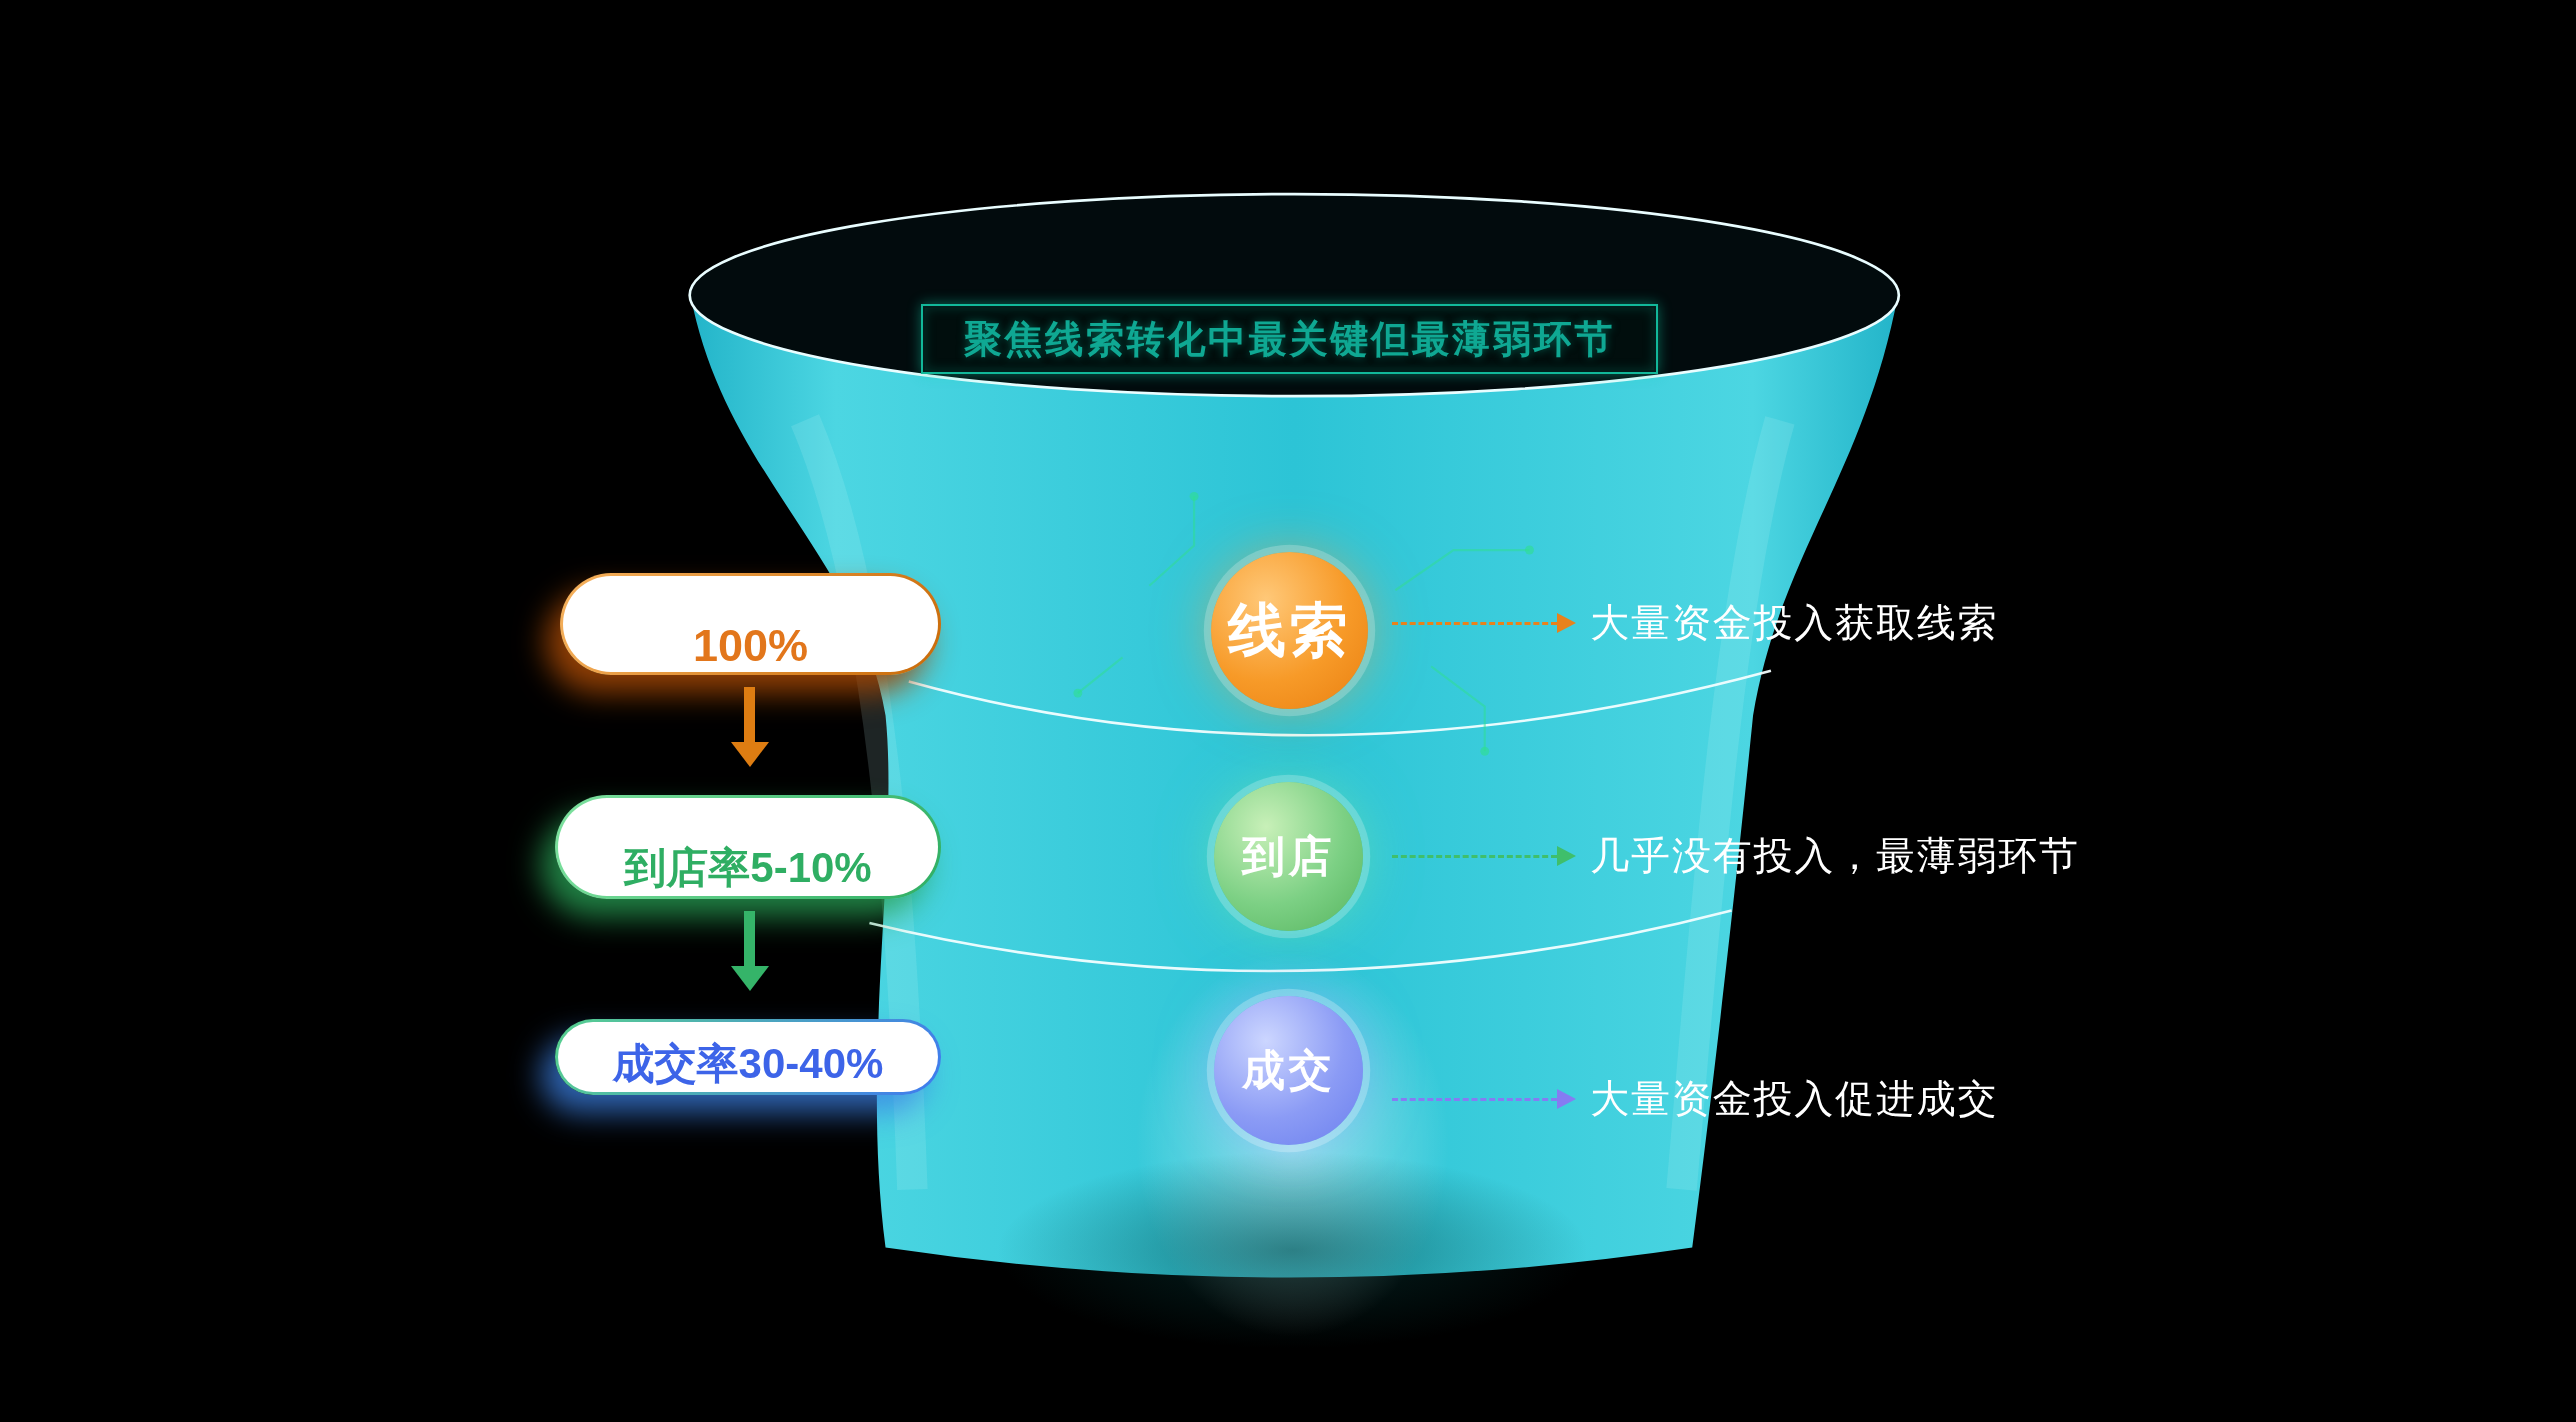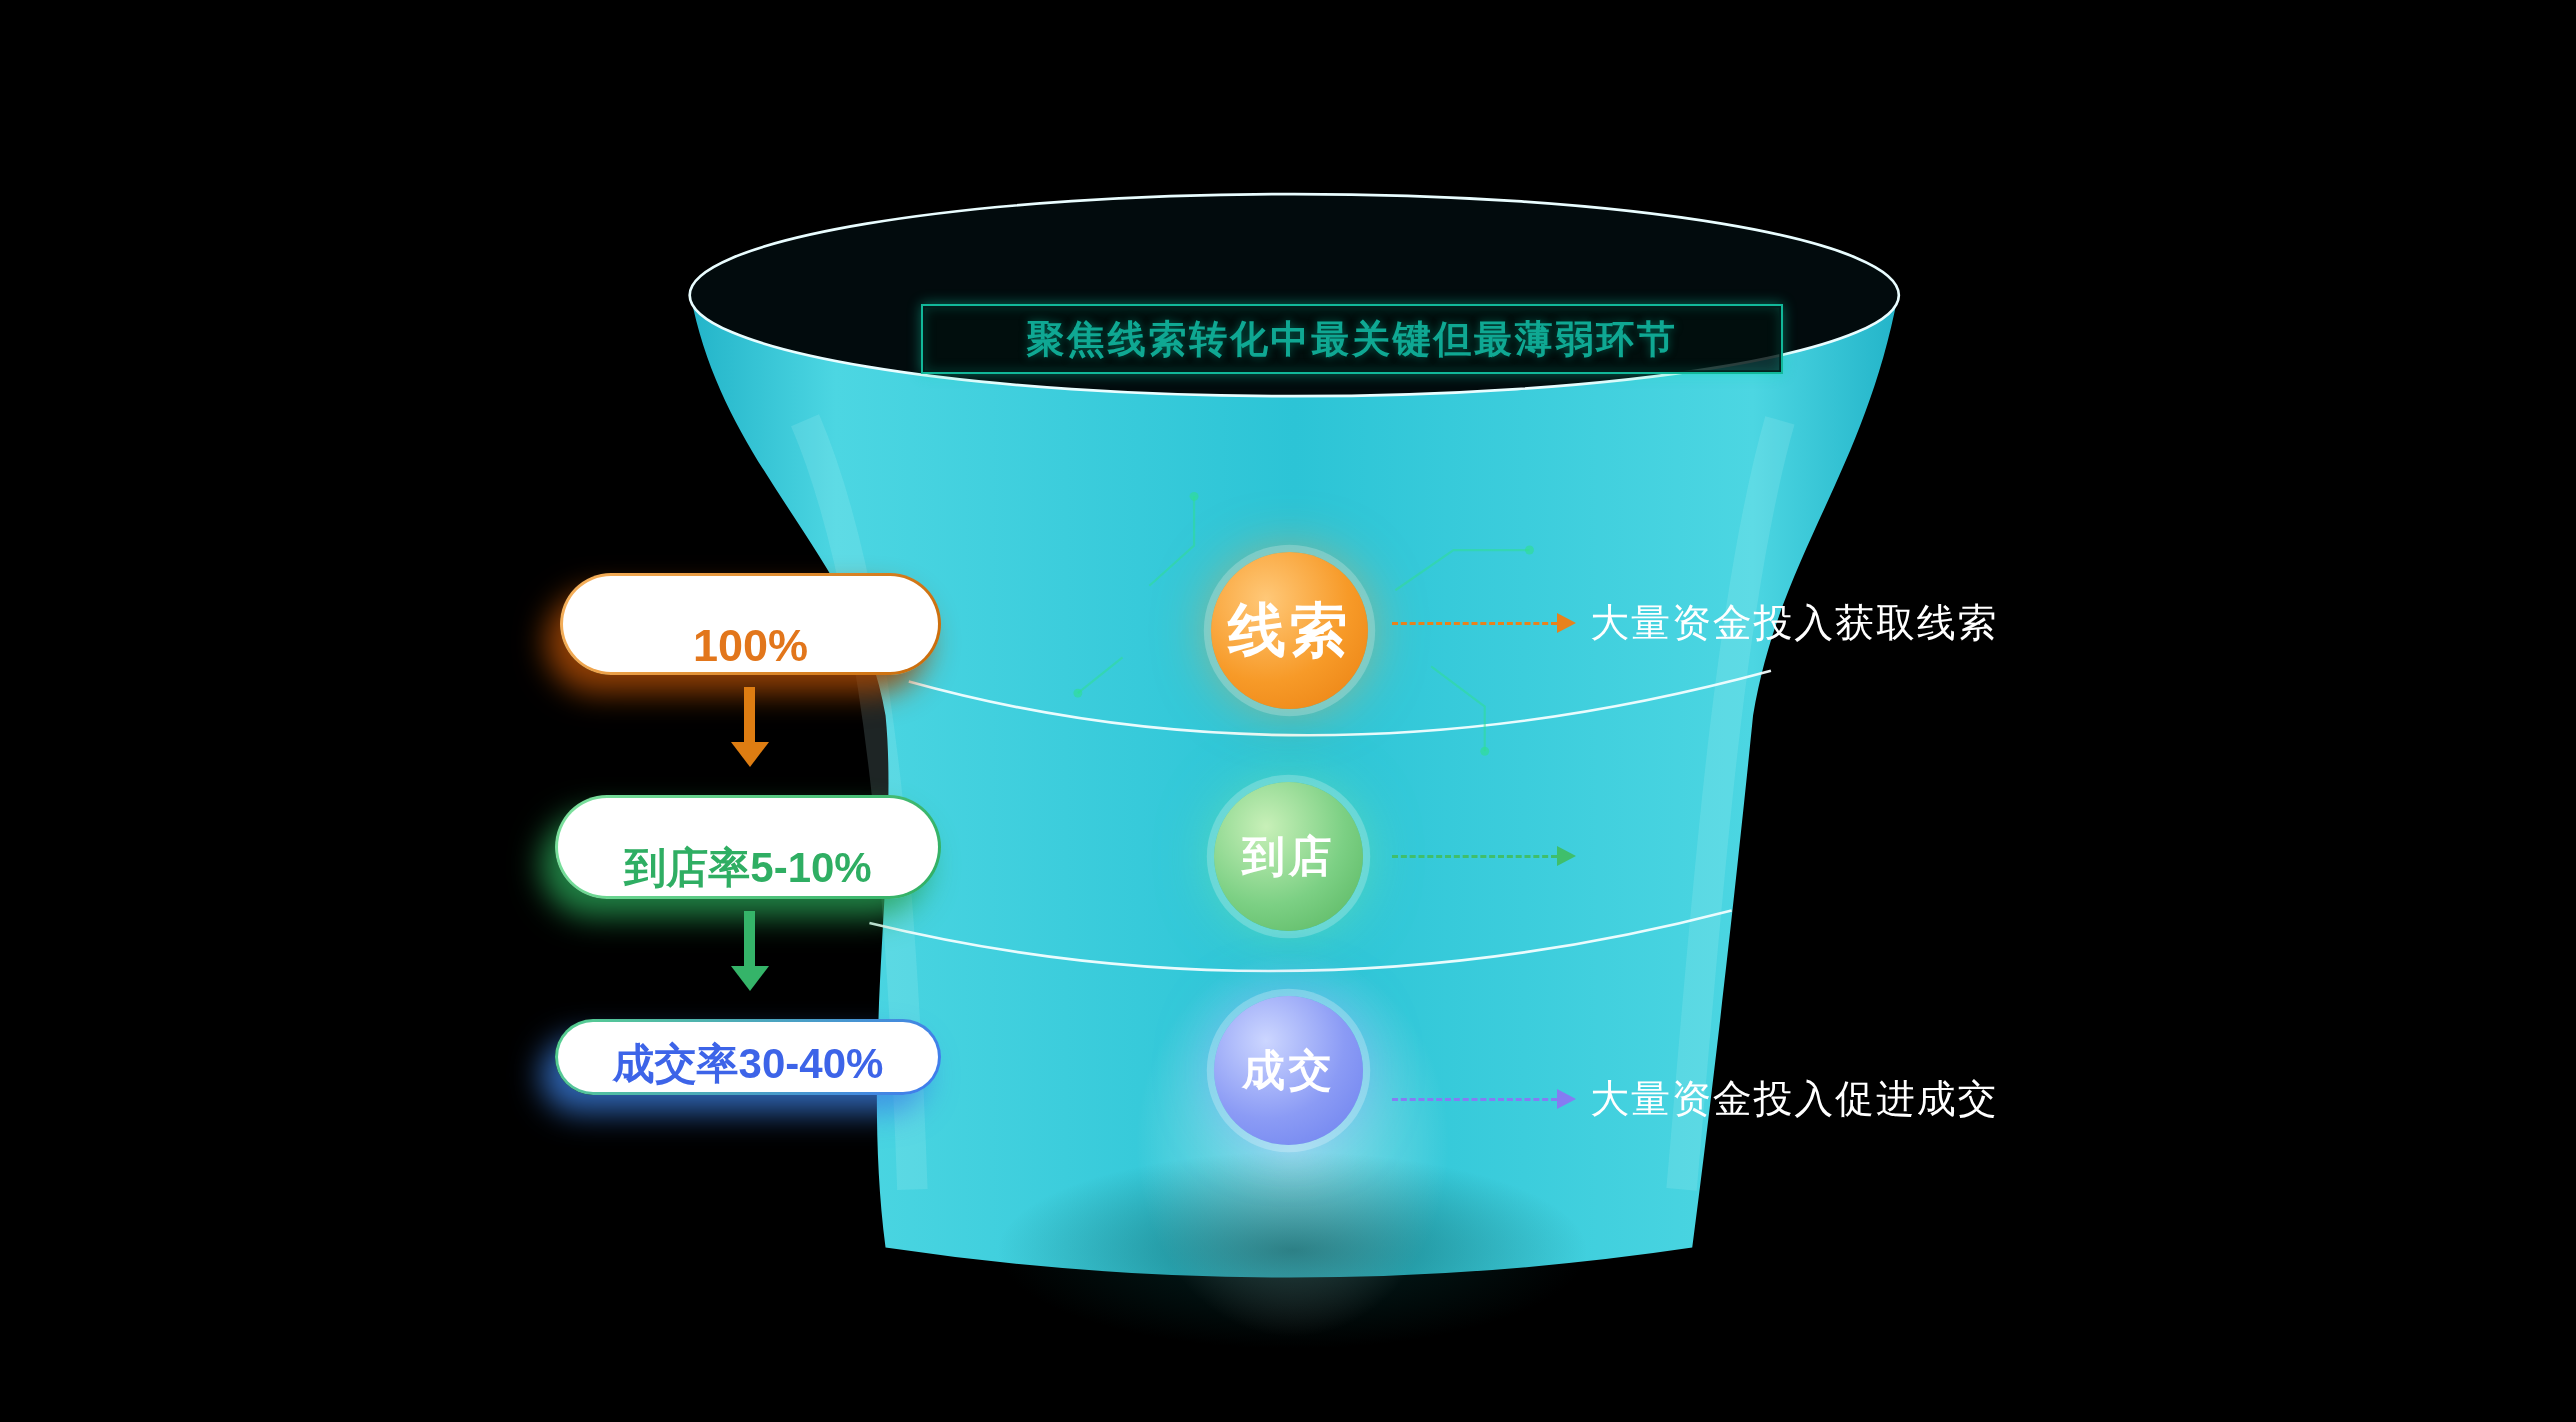--- a/index.html
+++ b/index.html
@@ -7,21 +7,21 @@
     width:2576px;height:1422px;
     background:#000;
     position:relative;
     overflow:hidden;
     font-family:"Liberation Sans", sans-serif;
   }
   .layer{position:absolute;left:0;top:0;}
 
   
   .funnel-title{
-    position:absolute;left:921px;top:304px;width:862px;height:70px;
+    position:absolute;left:921px;top:304px;width:737px;height:70px;
     display:flex;align-items:center;justify-content:center;
     color:#0fa893;font-size:38px;font-weight:bold;letter-spacing:2.7px;
     border:2.7px solid #12b89a;
     background:rgba(1,15,14,0.82);
     box-shadow:0 0 12.5px rgba(18,216,178,0.45), inset 0 0 0 1.8px rgba(2,30,28,0.9), inset 0 0 12.5px rgba(18,216,178,0.25);
     text-shadow:0 0 9px rgba(10,180,150,0.5);
     white-space:nowrap;
     box-sizing:border-box;
   }
 
@@ -177,19 +177,20 @@
 </div>
 
 <div class="annot annot1">
   <div class="dash"></div>
   <div class="tip"></div>
   <span class="txt">大量资金投入获取线索</span>
 </div>
 <div class="annot annot2">
   <div class="dash"></div>
   <div class="tip"></div>
+  <span class="txt">几乎没有投入，最薄弱环节</span>
 </div>
 <div class="annot annot3">
   <div class="dash"></div>
   <div class="tip"></div>
   <span class="txt">大量资金投入促进成交</span>
 </div>
 
 
 </body></html>

